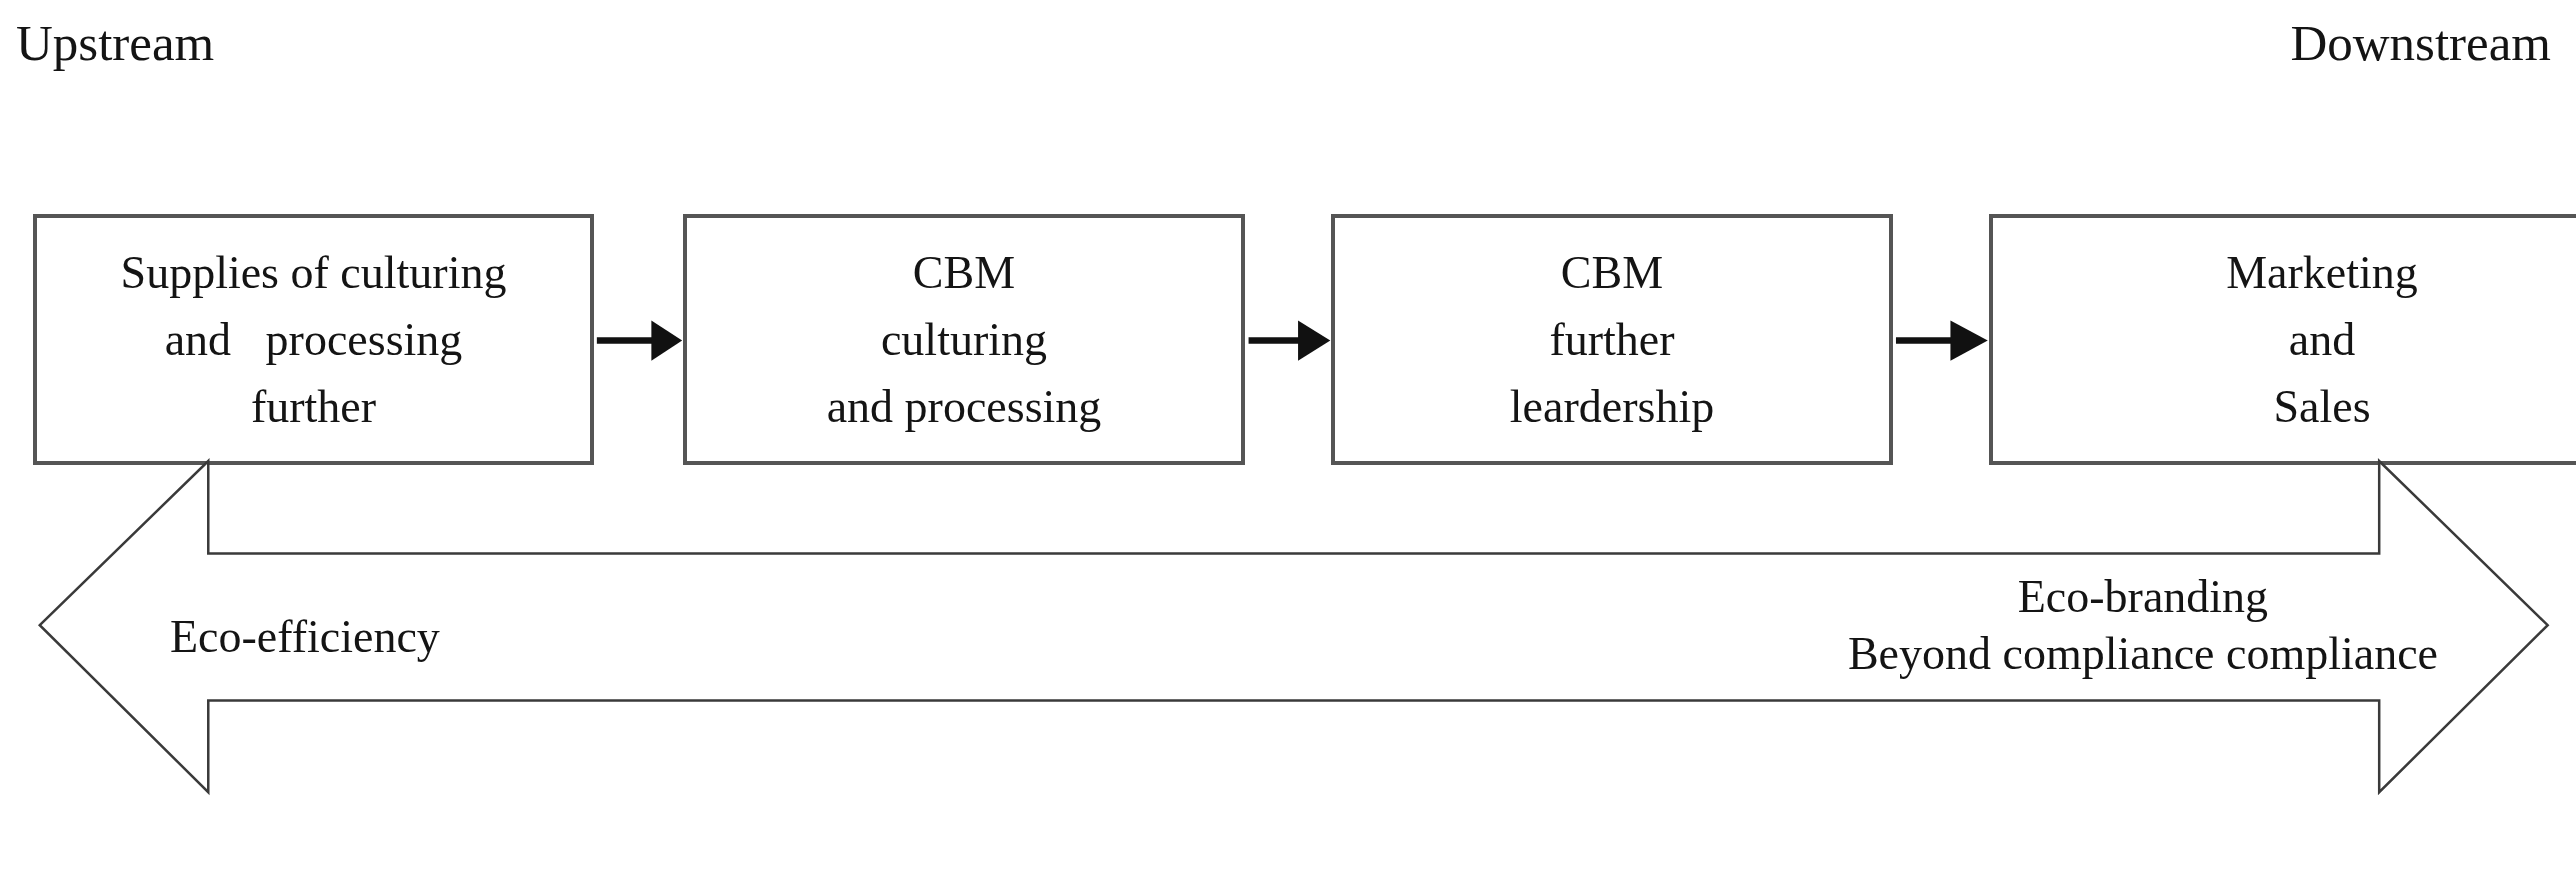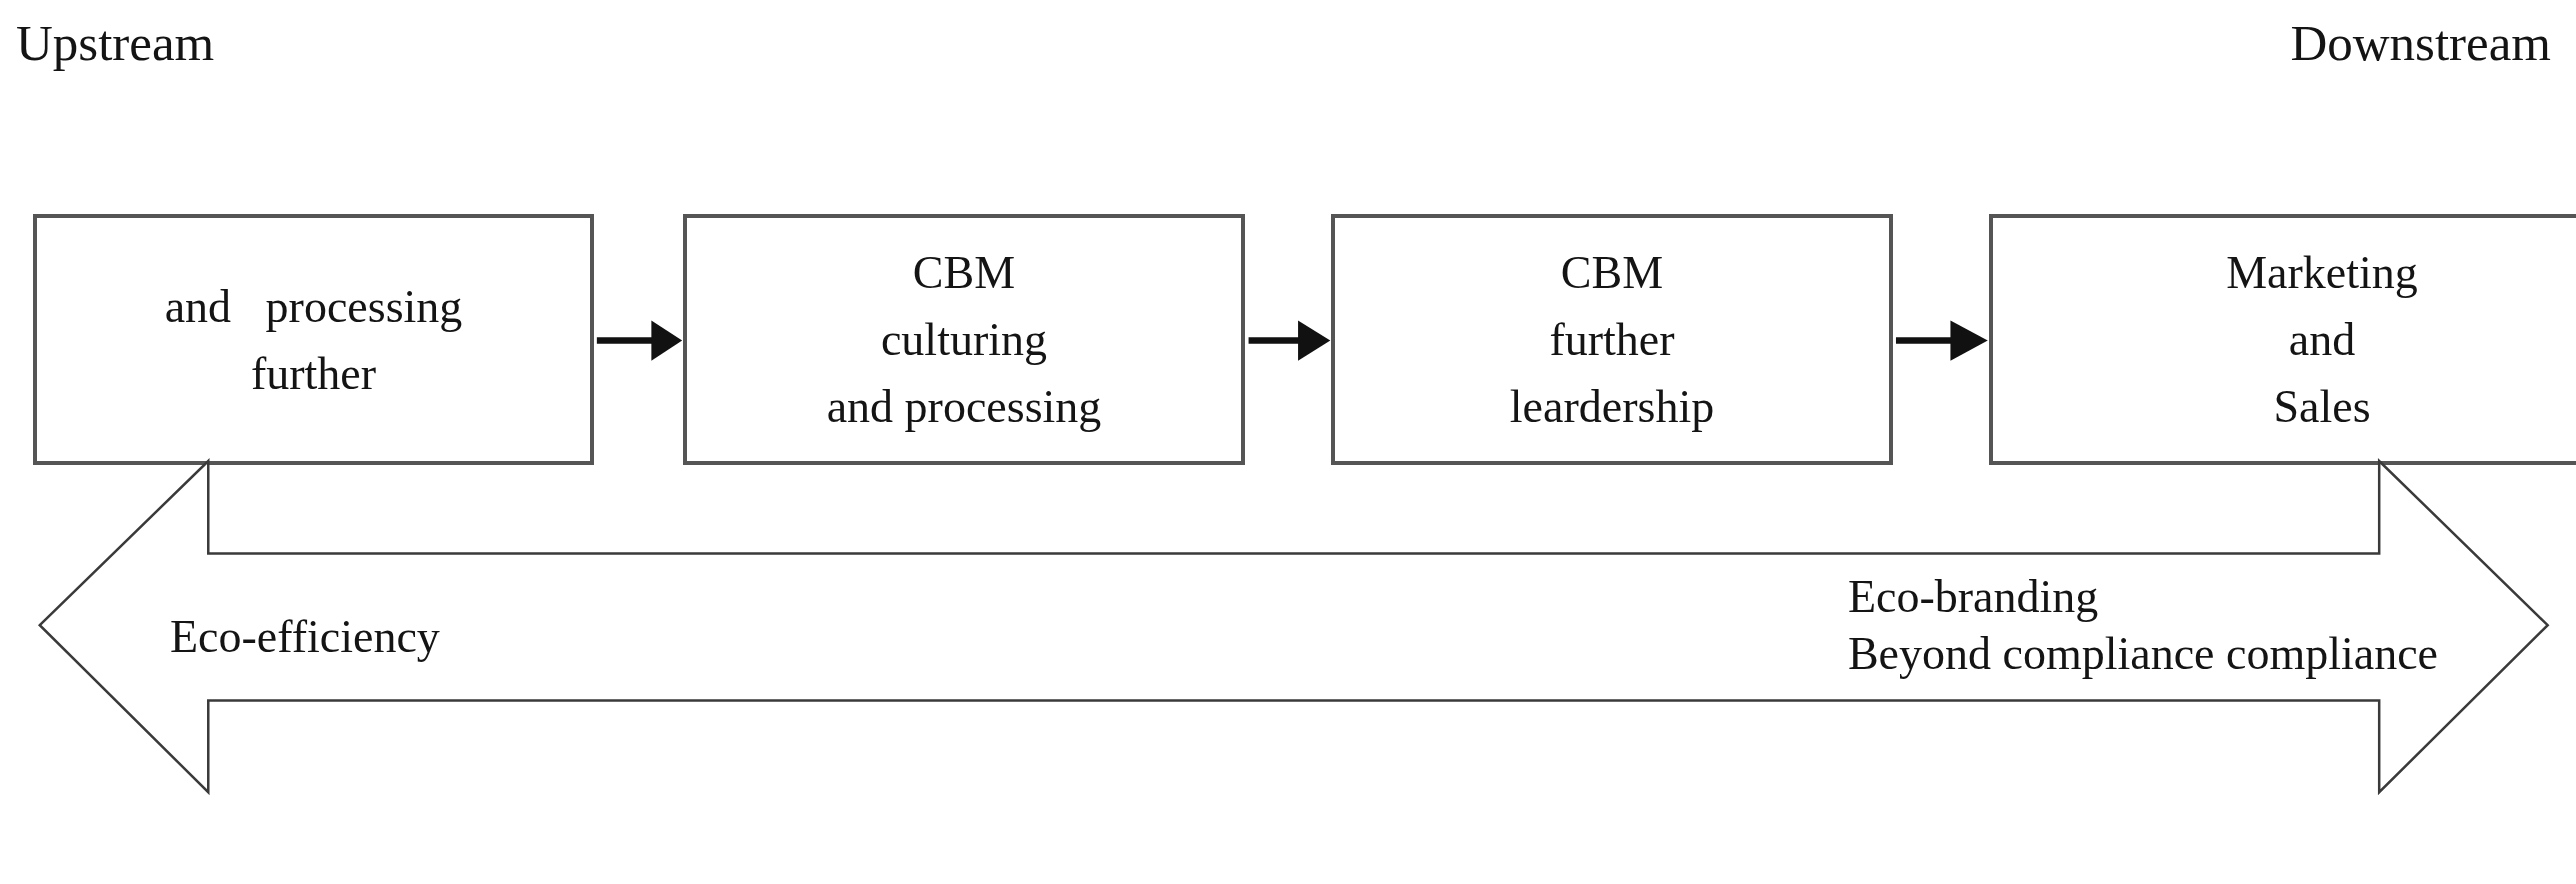--- a/index.html
+++ b/index.html
@@ -65,32 +65,33 @@
 
   
   .arrow-text {
     position: absolute;
     top: 568px;
     font-size: 46px;
     line-height: 57px;
     white-space: nowrap;
   }
   .arrow-text.left  { left: 170px; margin-top: 40px; }
-  .arrow-text.right { right: 138px; text-align: left; }
+  .arrow-text.right { right: 138px; text-align: center; }
 </style>
 </head>
 <body>
 
 <div class="canvas">
 
   <div class="stream-label down">Downstream</div>
 
   <div class="stream-label up">Upstream</div>
 
   <div class="box box-1">
+    <div class="box-line">Supplies of culturing</div>
     <div class="box-line">and   processing</div>
     <div class="box-line">further</div>
   </div>
 
   <div class="box box-2">
     <div class="box-line">CBM</div>
     <div class="box-line">culturing</div>
     <div class="box-line">and processing</div>
   </div>
 

